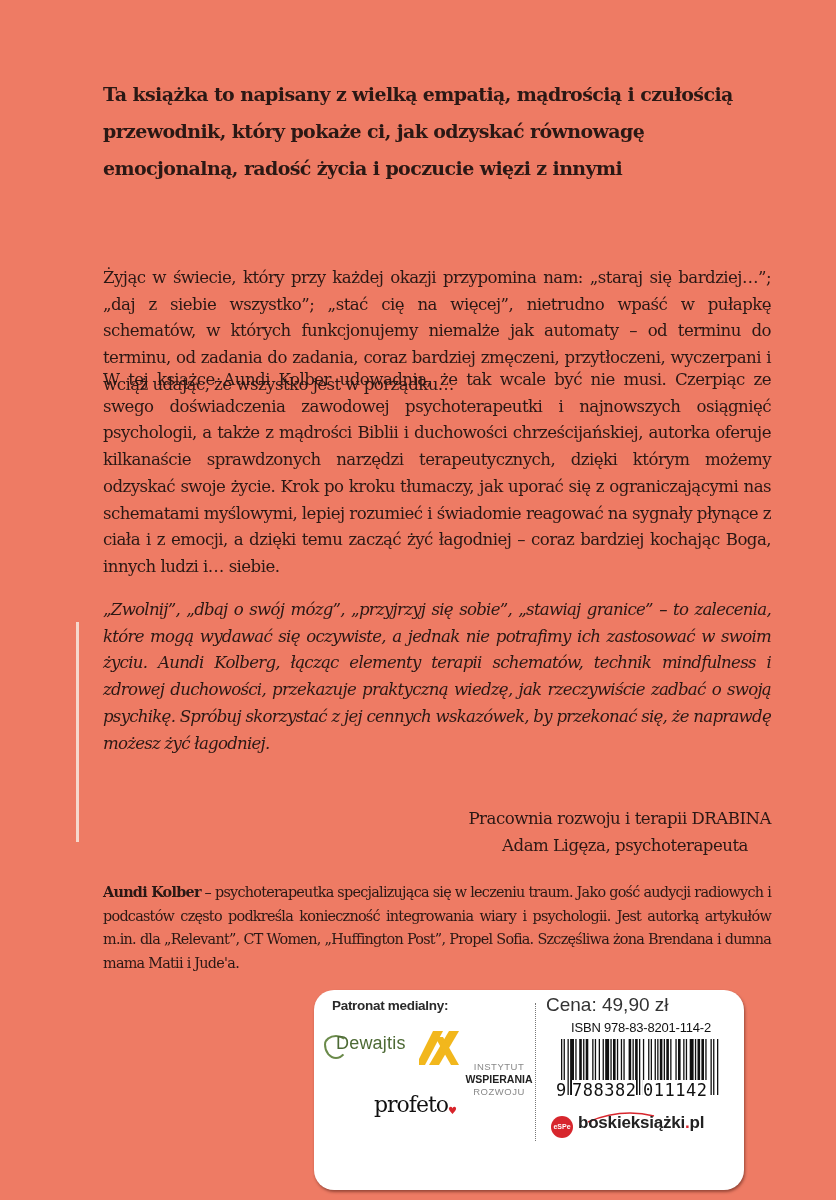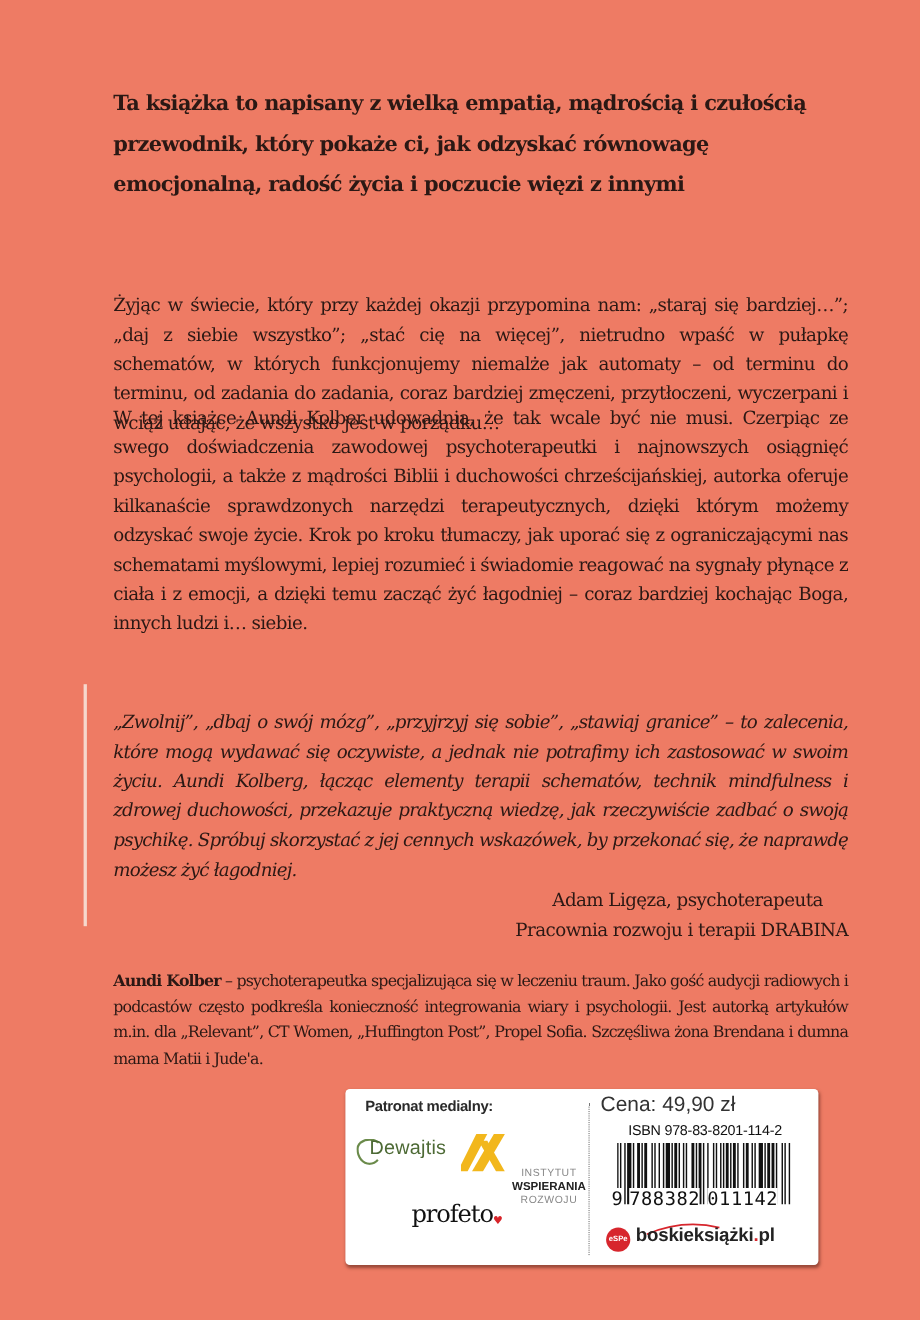--- a/index.html
+++ b/index.html
@@ -44,21 +44,21 @@
       position: absolute;
       left: 76px;
       top: 622px;
       width: 3px;
       height: 220px;
       background: #f6d8cc;
     }
     .quote {
       position: absolute;
       left: 103px;
-      top: 644px;
+      top: 597px;
       width: 668px;
       font-family: "DejaVu Serif", serif;
       font-style: italic;
       font-size: 16.6px;
       line-height: 26.7px;
       text-align: justify;
       letter-spacing: -0.75px;
       margin: 0;
     }
     .signature {
@@ -85,23 +85,23 @@
       letter-spacing: -0.75px;
       margin: 0;
     }
     .bio b { font-weight: bold; }
 
     .info-box {
       position: absolute;
       left: 314px;
       top: 990px;
       width: 430px;
-      height: 160px;
+      height: 200px;
       background: #ffffff;
-      border-radius: 4px;
+      border-radius: 20px;
       box-shadow: 1px 2px 3px rgba(80,30,20,0.55);
     }
     .patronat-label {
       position: absolute;
       left: 18px;
       top: 8px;
       font-family: "Liberation Sans", sans-serif;
       font-weight: bold;
       font-size: 13.5px;
       color: #2a2a2a;
@@ -257,22 +257,22 @@
 
 <h1 class="heading">Ta książka to napisany z wielką empatią, mądrością i czułością przewodnik, który pokaże ci, jak odzyskać równowagę emocjonalną, radość życia i poczucie więzi z innymi</h1>
 
 <p class="body-text" id="p1">Żyjąc w świecie, który przy każdej okazji przypomina nam: „staraj się bardziej…”; „daj z siebie wszystko”; „stać cię na więcej”, nietrudno wpaść w pułapkę schematów, w których funkcjonujemy niemalże jak automaty – od terminu do terminu, od zadania do zadania, coraz bardziej zmęczeni, przytłoczeni, wyczerpani i wciąż udając, że wszystko jest w porządku…</p>
 <p class="body-text" id="p2">W tej książce Aundi Kolber udowadnia, że tak wcale być nie musi. Czerpiąc ze swego doświadczenia zawodowej psychoterapeutki i najnowszych osiągnięć psychologii, a także z mądrości Biblii i duchowości chrześcijańskiej, autorka oferuje kilkanaście sprawdzonych narzędzi terapeutycznych, dzięki którym możemy odzyskać swoje życie. Krok po kroku tłumaczy, jak uporać się z ograniczającymi nas schematami myślowymi, lepiej rozumieć i świadomie reagować na sygnały płynące z ciała i z emocji, a dzięki temu zacząć żyć łagodniej – coraz bardziej kochając Boga, innych ludzi i… siebie.</p>
 
 <div class="quote-bar"></div>
 <p class="quote">„Zwolnij”, „dbaj o swój mózg”, „przyjrzyj się sobie”, „stawiaj granice” – to zalecenia, które mogą wydawać się oczywiste, a jednak nie potrafimy ich zastosować w swoim życiu. Aundi Kolberg, łącząc elementy terapii schematów, technik mindfulness i zdrowej duchowości, przekazuje praktyczną wiedzę, jak rzeczywiście zadbać o swoją psychikę. Spróbuj skorzystać z jej cennych wskazówek, by przekonać się, że naprawdę możesz żyć łagodniej.</p>
 
 <div class="signature">
+  <span class="sig-line l2">Pracownia rozwoju i terapii DRABINA</span>
   <span class="sig-line l1">Adam Ligęza, psychoterapeuta</span>
-  <span class="sig-line l2">Pracownia rozwoju i terapii DRABINA</span>
 </div>
 
 <p class="bio"><b>Aundi Kolber</b><span> – psychoterapeutka specjalizująca się w leczeniu traum. Jako gość audycji radiowych i podcastów często podkreśla konieczność integrowania wiary i psychologii. Jest autorką artykułów m.in. dla „Relevant”, CT Women, „Huffington Post”, Propel Sofia. Szczęśliwa żona Brendana i dumna mama Matii i Jude'a.</span></p>
 
 <div class="info-box">
   <div class="patronat-label">Patronat medialny:</div>
 
   <div class="dewajtis">
     <div class="mark"></div>
     <div class="name">Dewajtis</div>

